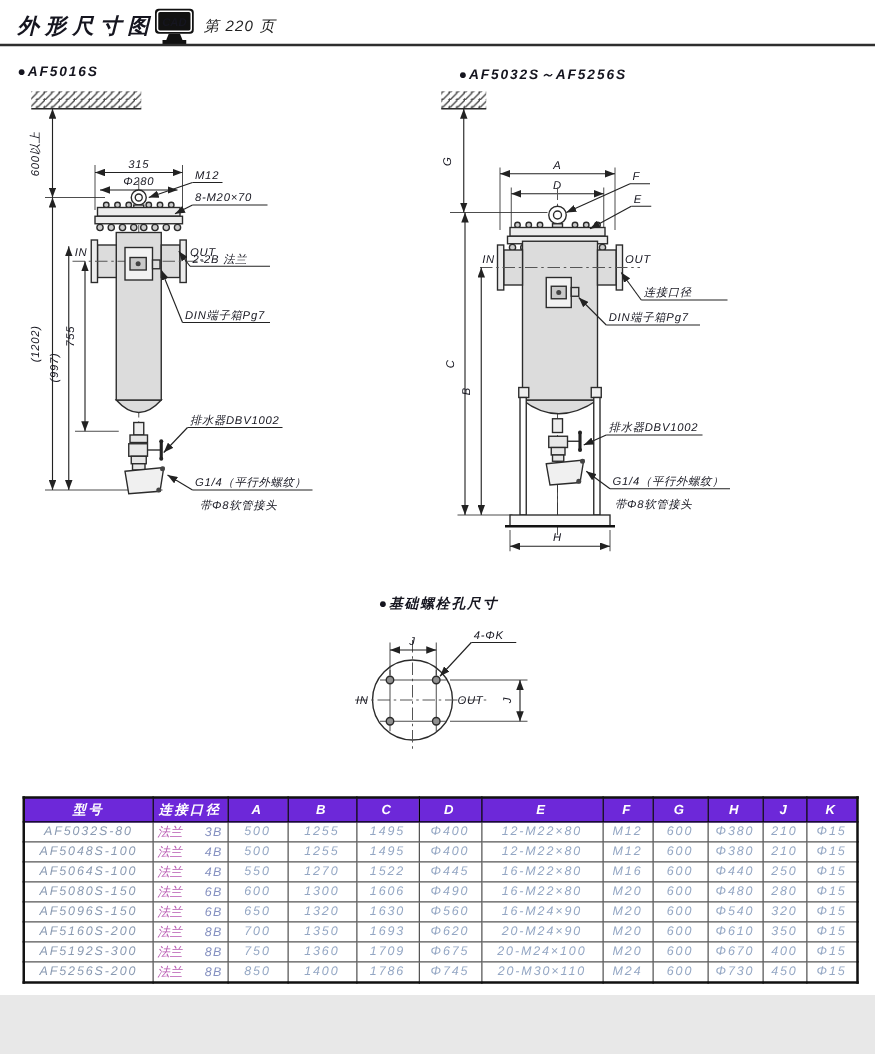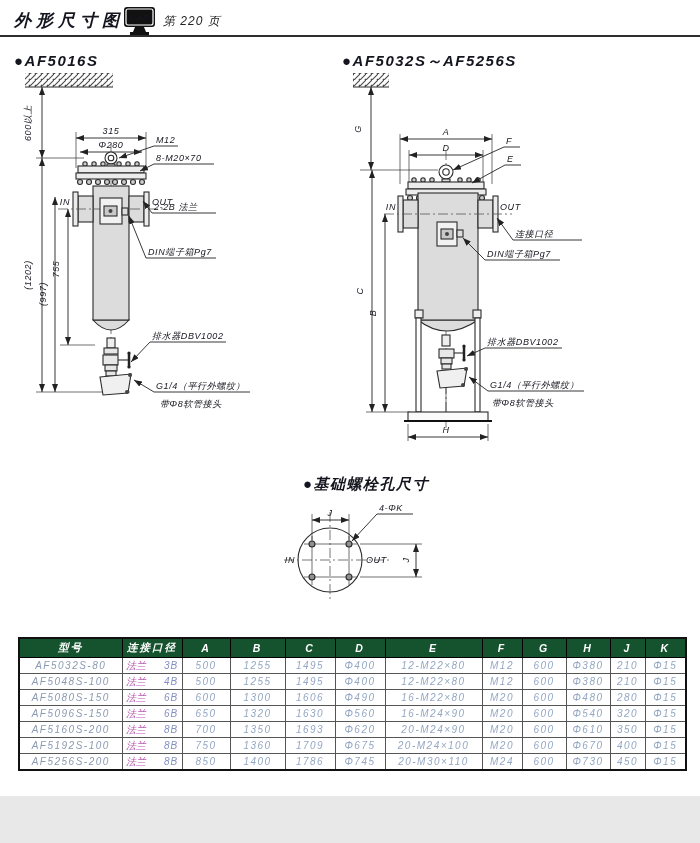--- a/index.html
+++ b/index.html
@@ -3,38 +3,38 @@
 <meta charset="utf-8">
 <style>
   html,body{margin:0;padding:0;background:#e8e8e8;}
   .page{position:relative;width:700px;height:796px;background:#ffffff;overflow:hidden;
         font-family:"Liberation Sans",sans-serif;color:#111;font-style:italic;}
   .title{position:absolute;left:14px;top:9px;font-size:17px;font-weight:bold;
          letter-spacing:5px;color:#15151f;}
   .rule{position:absolute;left:0;top:35px;width:700px;height:2px;background:#2e2e2e;}
   .cadicon{position:absolute;left:122px;top:6px;}
   .pageref{position:absolute;left:163px;top:13px;font-size:12px;letter-spacing:1px;color:#222;}
-  .sec{position:absolute;font-size:15px;font-weight:bold;letter-spacing:1.5px;color:#15151f;}
+  .sec{position:absolute;font-size:11px;font-weight:bold;letter-spacing:1.5px;color:#15151f;}
   .sec.l{left:14px;top:52px;}
-  .sec.r{left:342px;top:52px;}
+  .sec.r{left:367px;top:52px;}
   .sec.b{left:303px;top:475px;text-align:right;}
   .draw{position:absolute;left:0;top:44px;}
   svg text{font-family:"Liberation Sans",sans-serif;fill:#15151f;}
   .t{font-size:9px;letter-spacing:0.6px;}
   .tm{text-anchor:middle;}
   .te{text-anchor:end;}
   .ol{stroke:#2b2b2b;stroke-width:1.1;}
   .thin{stroke:#333;stroke-width:0.7;}
   .diml{stroke:#222;stroke-width:0.9;}
   .dd{stroke:#555;stroke-width:0.8;stroke-dasharray:10 3 2 3;fill:none;}
   .ul{stroke:#222;stroke-width:0.9;}
   
   .spec{position:absolute;left:18px;top:637px;width:667px;border-collapse:collapse;
         table-layout:fixed;font-size:10px;}
-  .spec th{background:#14532d;color:#fff;font-weight:bold;border:1px solid #000;
+  .spec th{background:#6d28d9;color:#fff;font-weight:bold;border:1px solid #000;
            height:18px;font-size:10.5px;letter-spacing:2px;padding:0;}
   .spec td{border:1px solid #555;text-align:center;height:15px;padding:0;
            letter-spacing:1.5px;white-space:nowrap;overflow:hidden;}
   .spec{border:2px solid #111;}
   .c-model{color:#8a9ab2;letter-spacing:1px;}
   .c-num{color:#94a7c4;}
   .flg{color:#b95ab3;letter-spacing:0;}
   .fsz{color:#8490c0;letter-spacing:1px;margin-left:18px;}
   .ckd{position:absolute;left:56px;top:801px;font-size:31px;font-weight:bold;
        color:#5c5c5c;letter-spacing:1px;margin-left:40px;}
@@ -390,20 +390,34 @@
           <td class="c-num">1495</td>
           <td class="c-num">Φ400</td>
           <td class="c-num">12-M22×80</td>
           <td class="c-num">M12</td>
           <td class="c-num">600</td>
           <td class="c-num">Φ380</td>
           <td class="c-num">210</td>
           <td class="c-num">Φ15</td>
         </tr>
         <tr>
+          <td class="c-model">AF5064S-100</td>
+          <td><span class="flg">法兰</span><span class="fsz">4B</span></td>
+          <td class="c-num">550</td>
+          <td class="c-num">1270</td>
+          <td class="c-num">1522</td>
+          <td class="c-num">Φ445</td>
+          <td class="c-num">16-M22×80</td>
+          <td class="c-num">M16</td>
+          <td class="c-num">600</td>
+          <td class="c-num">Φ440</td>
+          <td class="c-num">250</td>
+          <td class="c-num">Φ15</td>
+        </tr>
+        <tr>
           <td class="c-model">AF5080S-150</td>
           <td><span class="flg">法兰</span><span class="fsz">6B</span></td>
           <td class="c-num">600</td>
           <td class="c-num">1300</td>
           <td class="c-num">1606</td>
           <td class="c-num">Φ490</td>
           <td class="c-num">16-M22×80</td>
           <td class="c-num">M20</td>
           <td class="c-num">600</td>
           <td class="c-num">Φ480</td>
@@ -432,21 +446,21 @@
           <td class="c-num">1693</td>
           <td class="c-num">Φ620</td>
           <td class="c-num">20-M24×90</td>
           <td class="c-num">M20</td>
           <td class="c-num">600</td>
           <td class="c-num">Φ610</td>
           <td class="c-num">350</td>
           <td class="c-num">Φ15</td>
         </tr>
         <tr>
-          <td class="c-model">AF5192S-100</td>
+          <td class="c-model">AF5192S-300</td>
           <td><span class="flg">法兰</span><span class="fsz">8B</span></td>
           <td class="c-num">750</td>
           <td class="c-num">1360</td>
           <td class="c-num">1709</td>
           <td class="c-num">Φ675</td>
           <td class="c-num">20-M24×100</td>
           <td class="c-num">M20</td>
           <td class="c-num">600</td>
           <td class="c-num">Φ670</td>
           <td class="c-num">400</td>

